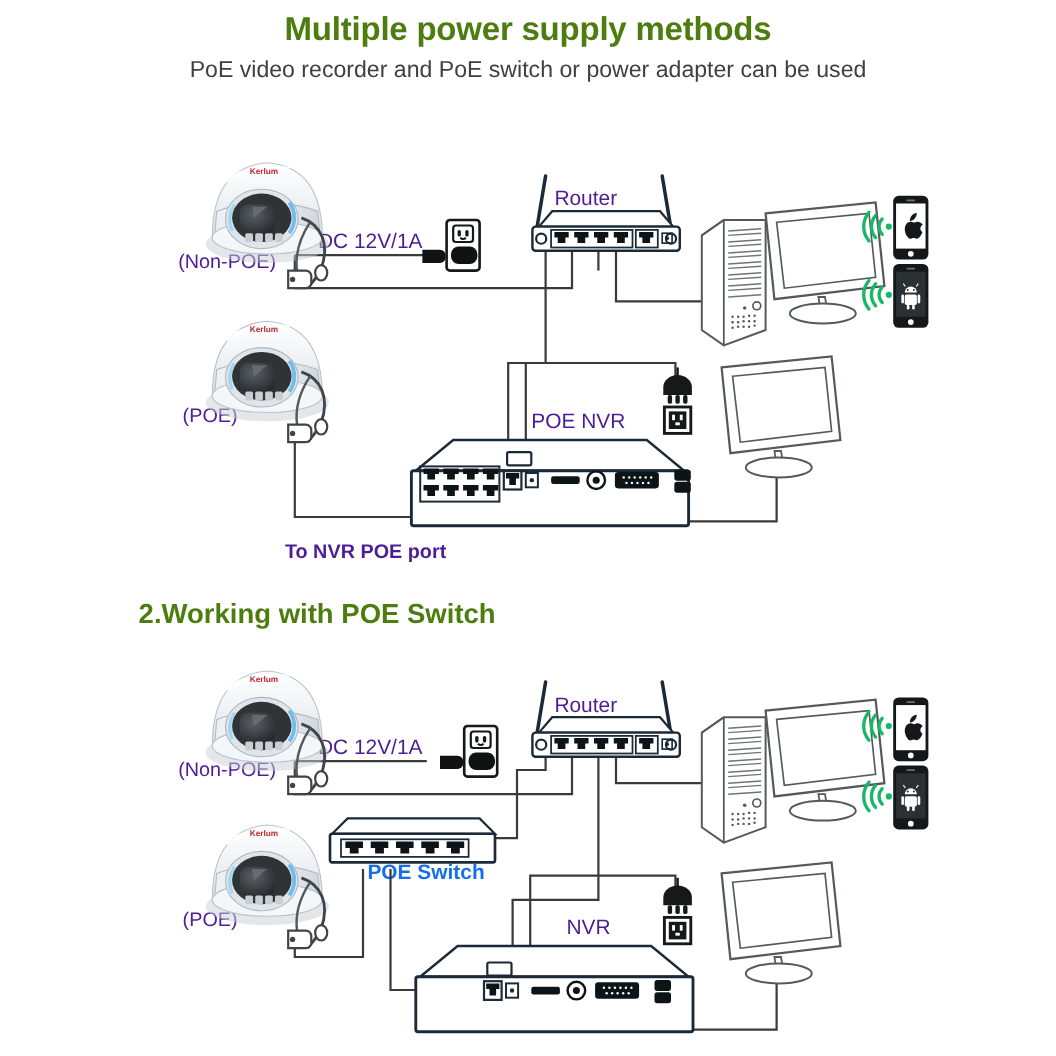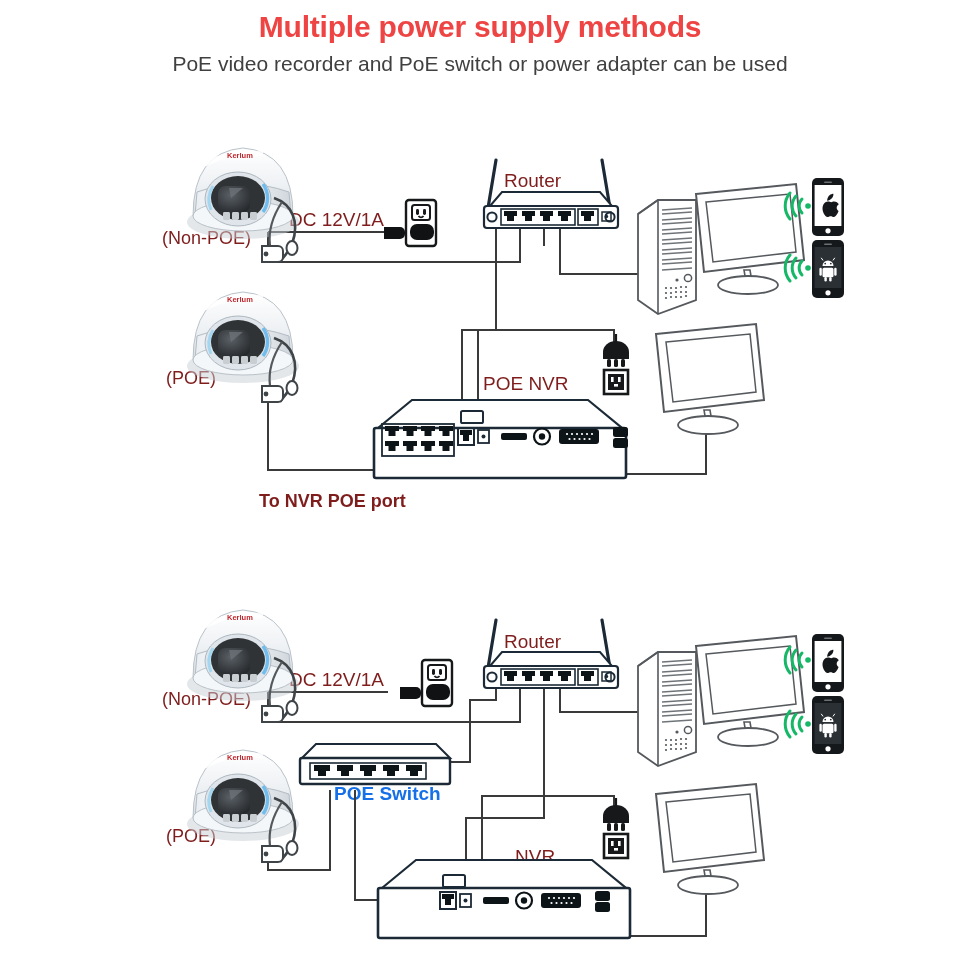--- a/index.html
+++ b/index.html
@@ -1,48 +1,49 @@
 <!DOCTYPE html>
 <html><head>
 <meta charset="utf-8">
 <style>
   html,body{margin:0;padding:0;background:#ffffff;}
   body{width:960px;height:960px;position:relative;overflow:hidden;
        font-family:"Liberation Sans","DejaVu Sans",sans-serif;}
   #stage{position:absolute;inset:0;width:960px;height:960px;}
   svg.layer{position:absolute;left:0;top:0;width:960px;height:960px;}
-  .ttl{position:absolute;color:#ef4444;font-weight:bold;white-space:nowrap;}
+  .ttl{position:absolute;color:#4d7c0f;font-weight:bold;white-space:nowrap;}
   #title-main{left:0;right:0;top:10px;text-align:center;font-size:30px;letter-spacing:-0.2px;}
   #title-sub{left:0;right:0;top:52px;text-align:center;font-size:21px;font-weight:normal;color:#404040;}
   #h1{left:126px;top:92px;font-size:25px;}
   #h2{left:126px;top:544px;font-size:25px;}
-  .lbl{position:absolute;color:#7f1d1d;white-space:nowrap;font-size:18px;}
+  .lbl{position:absolute;color:#4c1d95;white-space:nowrap;font-size:18px;}
   .lbl.b{font-weight:bold;color:#1570e8;}
 </style>
 </head>
 <body>
 
 <div id="stage">
 
   <div class="ttl" id="title-main">Multiple power supply methods</div>
   <div class="ttl" id="title-sub">PoE video recorder and PoE switch or power adapter can be used</div>
+  <div class="ttl" id="h2">2.Working with POE Switch</div>
 
   <div class="lbl" style="left:162px;top:228px;">(Non-POE)</div>
   <div class="lbl" style="left:166px;top:368px;">(POE)</div>
   <div class="lbl" style="left:289px;top:209px;font-size:19px;">DC 12V/1A</div>
   <div class="lbl" style="left:504px;top:170px;font-size:19px;">Router</div>
   <div class="lbl" style="left:483px;top:373px;font-size:19px;">POE NVR</div>
   <div class="lbl" style="left:259px;top:491px;font-size:18px;font-weight:bold;">To NVR POE port</div>
 
   <div class="lbl" style="left:162px;top:689px;">(Non-POE)</div>
   <div class="lbl" style="left:166px;top:826px;">(POE)</div>
   <div class="lbl" style="left:289px;top:669px;font-size:19px;">DC 12V/1A</div>
   <div class="lbl" style="left:504px;top:631px;font-size:19px;">Router</div>
   <div class="lbl b" style="left:334px;top:783px;font-size:19px;">POE Switch</div>
-  <div class="lbl" style="left:515px;top:833px;font-size:19px;margin-top:13px;">NVR</div>
+  <div class="lbl" style="left:515px;top:833px;font-size:19px;">NVR</div>
 
   <svg class="layer" viewBox="0 0 960 960" xmlns="http://www.w3.org/2000/svg">
     <defs>
       <linearGradient id="domeG" x1="0" y1="0" x2="0" y2="1">
         <stop offset="0" stop-color="#ffffff"></stop>
         <stop offset="0.55" stop-color="#eef1f4"></stop>
         <stop offset="1" stop-color="#d8dde2"></stop>
       </linearGradient>
       <linearGradient id="domeBase" x1="0" y1="0" x2="1" y2="0">
         <stop offset="0" stop-color="#e9edf1"></stop>

